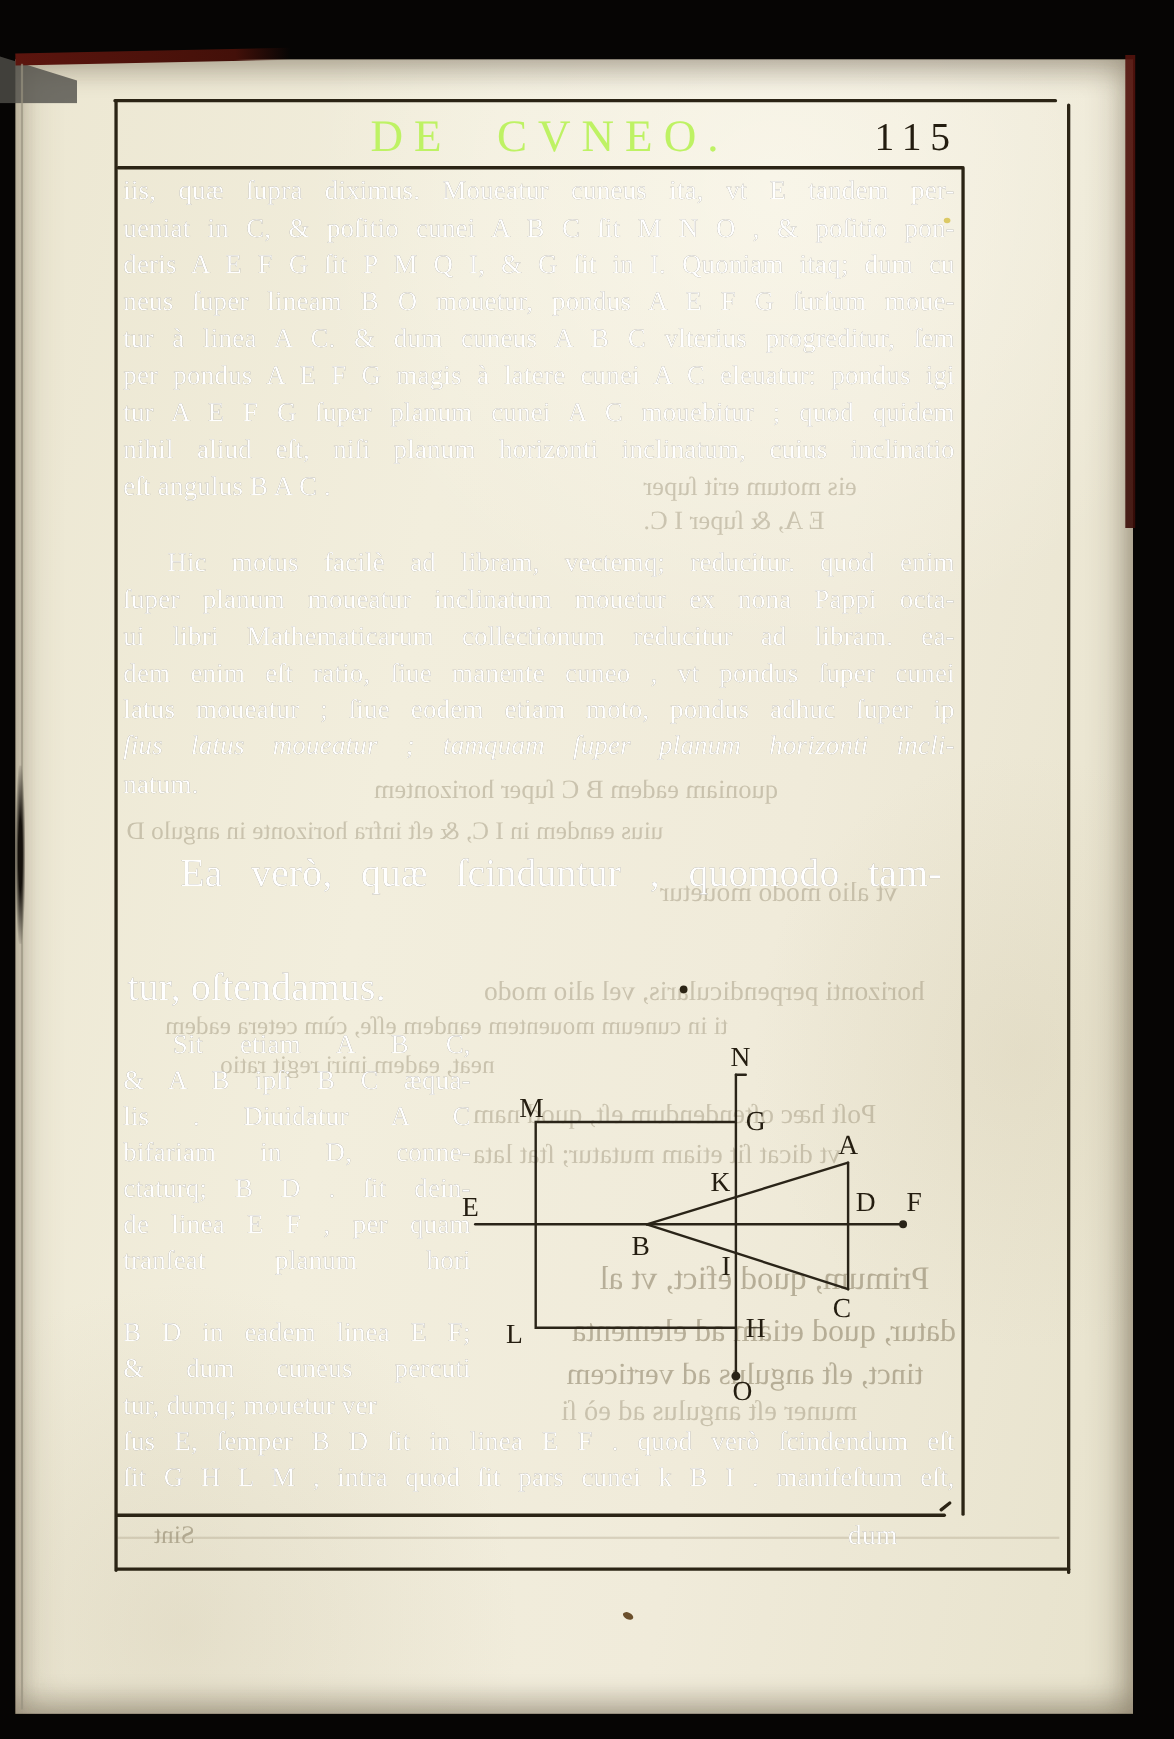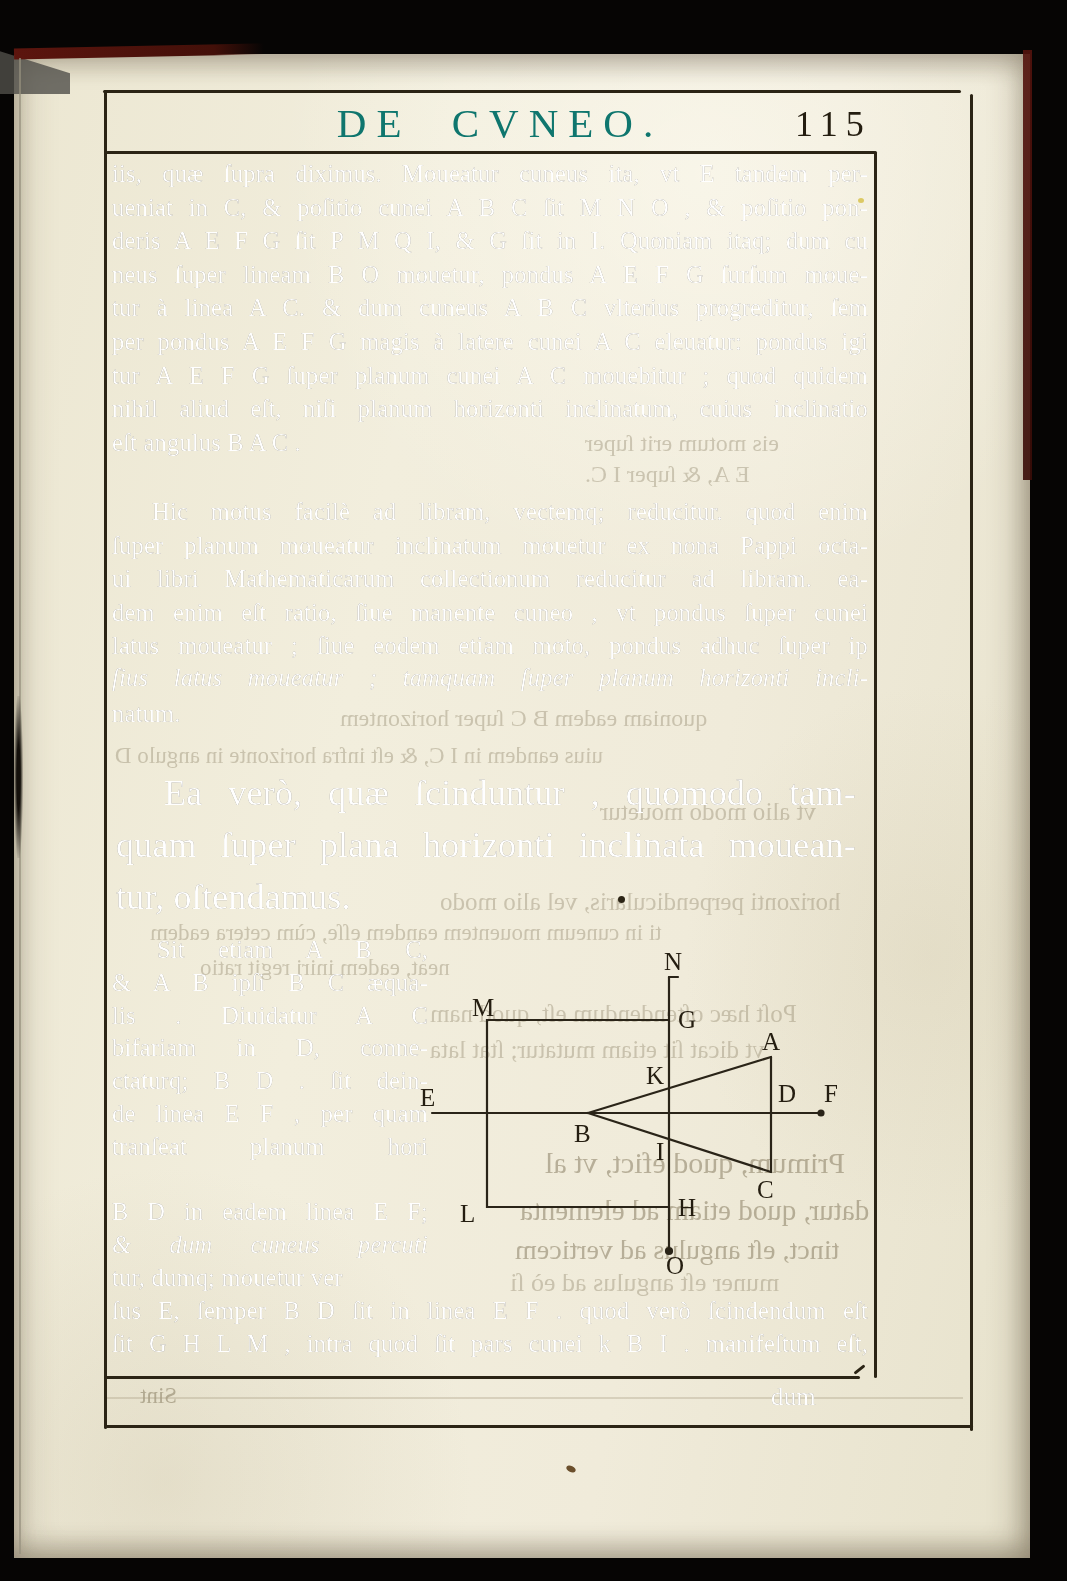--- a/index.html
+++ b/index.html
@@ -8,21 +8,21 @@
   .page{position:absolute;left:14px;top:54px;width:1016px;height:1504px;
     background:
       radial-gradient(ellipse 60% 40% at 68% 8%, rgba(255,253,244,0.55), rgba(255,253,244,0) 70%),
       radial-gradient(ellipse 50% 35% at 15% 95%, rgba(196,186,156,0.30), rgba(196,186,156,0) 60%),
       radial-gradient(ellipse 40% 30% at 90% 60%, rgba(205,195,165,0.25), rgba(205,195,165,0) 60%),
       linear-gradient(100deg,#ece7d2,#f2eedd 35%,#f0ebda 65%,#e7e2cc);
     box-shadow: inset 0 14px 22px rgba(60,45,25,0.18), inset -16px 0 28px rgba(70,55,30,0.22),
                 inset 0 -14px 22px rgba(70,55,30,0.22), inset 18px 0 30px rgba(80,65,40,0.12);}
   .rule{position:absolute;background:#2b2415;border-radius:2px;}
   .hdr{position:absolute;left:170px;top:99px;width:660px;text-align:center;font-size:41px;
-       letter-spacing:10px;word-spacing:20px;color:#0f766e;}
+       letter-spacing:10px;word-spacing:20px;color:#bef264;}
   .pagenum{position:absolute;left:795px;top:103px;font-size:36px;letter-spacing:8px;color:#241d10;}
   .ln{position:absolute;color:#ffffff;text-align:justify;text-align-last:justify;
       letter-spacing:0.2px;text-shadow:0 0 0.5px rgba(35,28,15,0.6);}
   .w{left:112px;width:756px;font-size:24.5px;}
   .n{left:112px;width:316px;font-size:24.5px;}
   .g{left:116px;width:740px;font-size:36px;}
   .last{text-align:left;text-align-last:left;}
   .flb{position:absolute;font-size:25px;color:#241d10;}
   .bl{position:absolute;color:rgba(122,110,82,0.60);transform:scaleX(-1);filter:blur(0.6px);
       white-space:nowrap;opacity:0.55;}
@@ -84,33 +84,32 @@
 
   <div class="ln w" style="top:498px;text-indent:40px;">Hic motus facilè ad libram, vectemq; reducitur.  quod enim</div>
   <div class="ln w" style="top:532px;">ſuper planum moueatur inclinatum mouetur ex nona Pappi octa-</div>
   <div class="ln w" style="top:565px;">ui libri Mathematicarum collectionum reducitur ad libram.  ea-</div>
   <div class="ln w" style="top:599px;">dem enim eſt ratio, ſiue manente cuneo , vt pondus ſuper cunei</div>
   <div class="ln w" style="top:632px;">latus moueatur ; ſiue eodem etiam moto, pondus adhuc ſuper ip</div>
   <div class="ln w" style="top:664px;font-style:italic;">ſius latus moueatur ; tamquam ſuper planum horizonti incli-</div>
   <div class="ln w last" style="top:700px;">natum.</div>
 
   <div class="ln g" style="top:772px;text-indent:48px;">Ea verò, quæ ſcinduntur , quomodo tam-</div>
-  <div class="ln g" style="top:824px;">quam ſuper plana horizonti inclinata mouean-</div>
   <div class="ln g last" style="top:876px;">tur, oſtendamus.</div>
   <div class="speck" style="left:618px;top:896px;width:7px;height:7px;background:#2b2415;"></div>
 
   <div class="ln n" style="top:936px;text-indent:45px;">Sit etiam A B C,</div>
   <div class="ln n" style="top:969px;">&amp; A B ipſi B C æqua-</div>
   <div class="ln n" style="top:1002px;">lis .  Diuidatur A C</div>
   <div class="ln n" style="top:1034px;">bifariam in D, conne-</div>
   <div class="ln n" style="top:1067px;">ctaturq; B D .  ſit dein-</div>
   <div class="ln n" style="top:1100px;">de linea E F , per quam</div>
   <div class="ln n" style="top:1133px;">tranſeat planum hori</div>
   <div class="ln n" style="top:1198px;">B D in eadem linea E F;</div>
-  <div class="ln n" style="top:1231px;font-style:italic;">&amp; dum cuneus percuti</div>
+  <div class="ln n" style="top:1231px;">&amp; dum cuneus percuti</div>
   <div class="ln n last" style="top:1264px;">tur, dumq; mouetur ver</div>
 
   <div class="ln w" style="top:1297px;">ſus E, ſemper B D ſit in linea E F .  quod verò ſcindendum eſt</div>
   <div class="ln w" style="top:1330px;">ſit G H L M , intra quod ſit pars cunei k B I .  manifeſtum eſt,</div>
 
   <div class="ln last" style="left:700px;top:1383px;width:116px;font-size:25px;text-align:right;text-align-last:right;">dum</div>
 
   <svg width="1067" height="1581" viewBox="0 0 1067 1581">
     <g stroke="#2a2418" stroke-width="2.2" fill="none" stroke-linecap="round">
       <line x1="669" y1="977" x2="669" y2="1250"></line>

